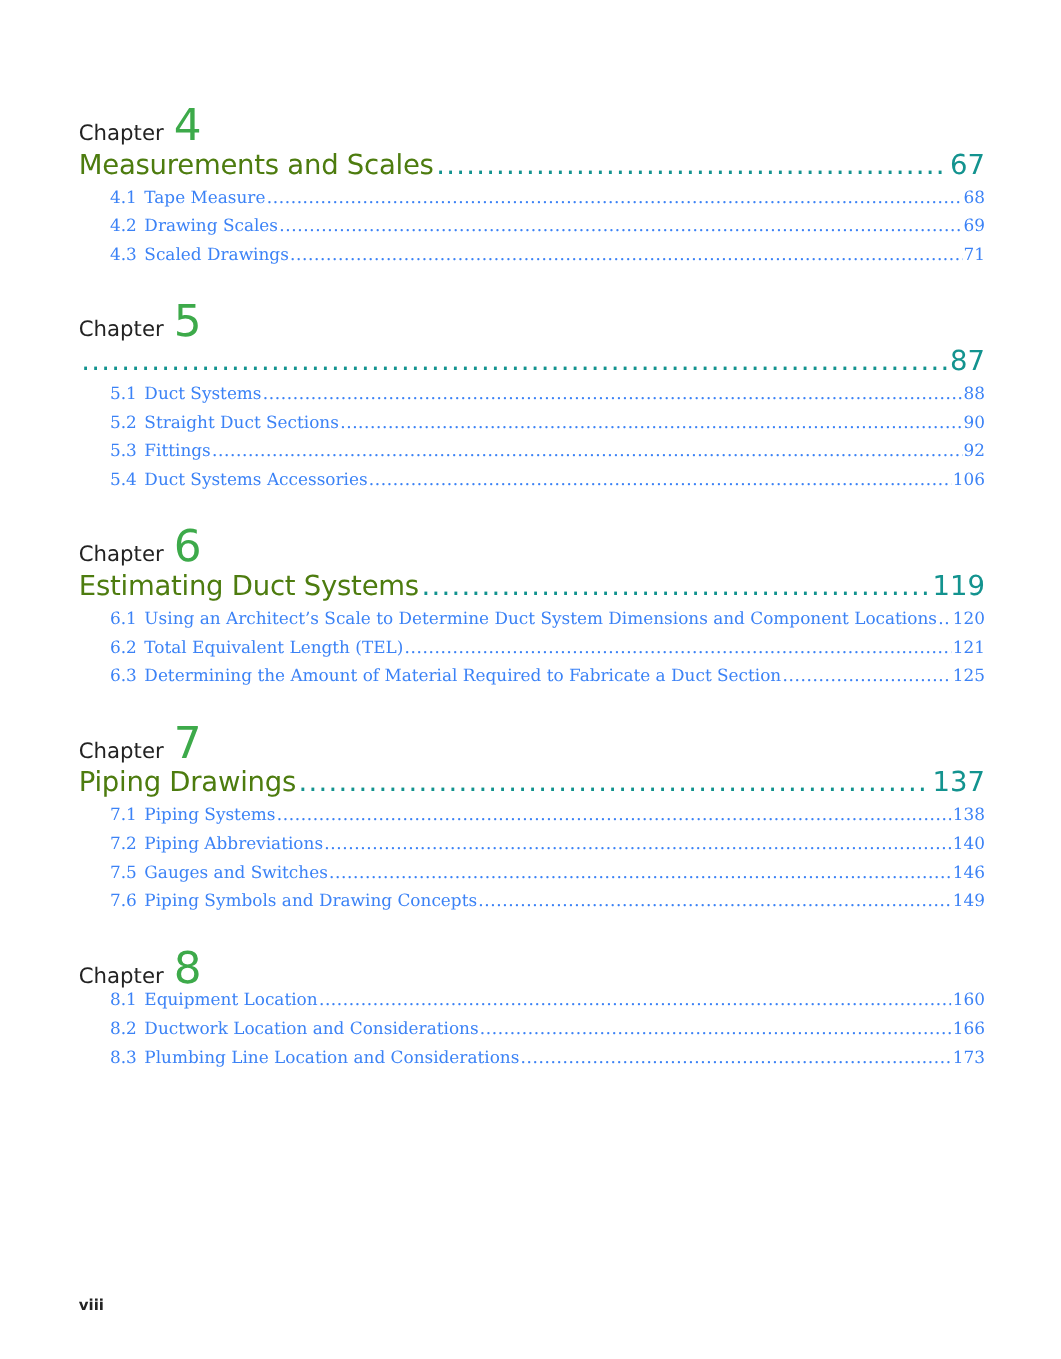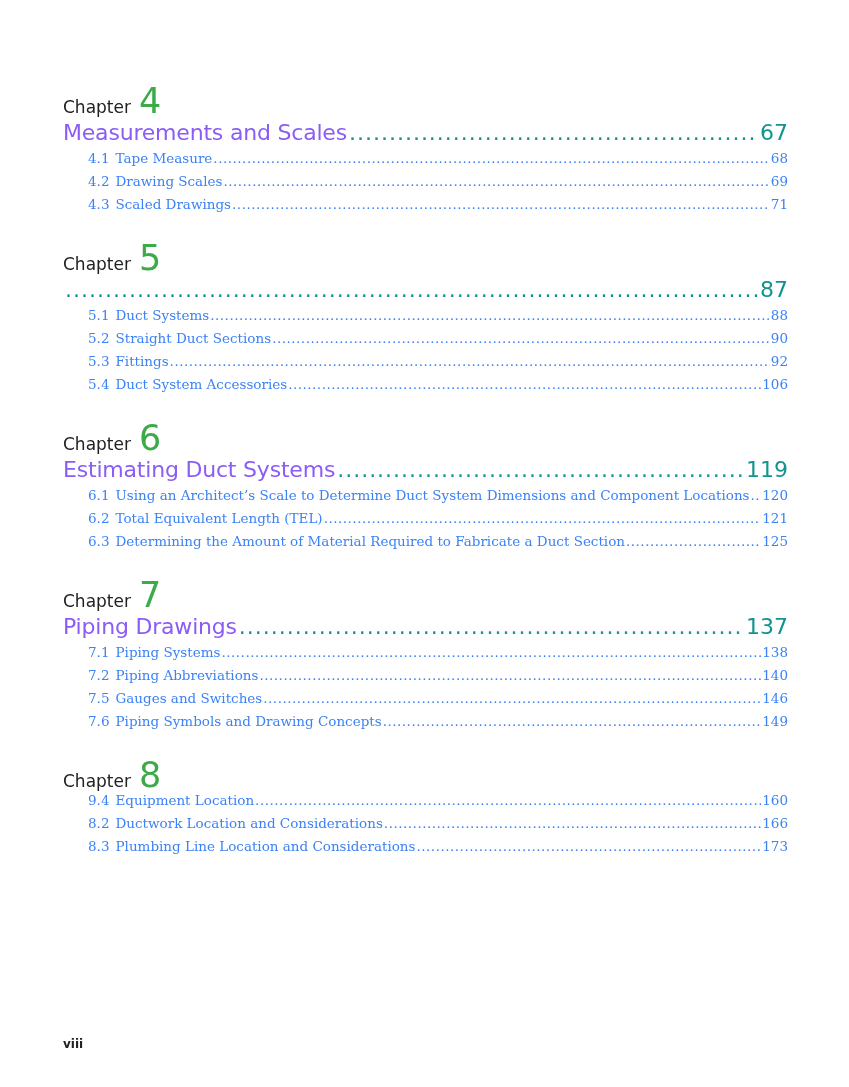--- a/index.html
+++ b/index.html
@@ -3,21 +3,21 @@
 <meta charset="utf-8">
 <style>
   html, body { margin:0; padding:0; background:#fff; }
   body { width:849px; height:1087px; position:relative; overflow:hidden; }
   .page { position:absolute; left:63px; top:80px; width:725px;text-align:right; }
   .chapter { margin-bottom:18px; }
   .ch-label { display:flex; align-items:flex-end; height:38px; }
   .ch-word { font-family:"DejaVu Sans", sans-serif; font-size:17px; color:#222; font-weight:500; line-height:20px; margin-right:8px; margin-bottom:1px; }
   .ch-num { font-family:"DejaVu Sans", sans-serif; font-size:35px; color:#3daa4a; line-height:34px; font-weight:500; }
   .ch-title-row { display:flex; align-items:baseline; height:30px; margin-top:2px; }
-  .ch-title { font-family:"DejaVu Sans", sans-serif; font-size:22px; color:#8b5cf6; white-space:nowrap; letter-spacing:-0.2px; }
+  .ch-title { font-family:"DejaVu Sans", sans-serif; font-size:22px; color:#4d7c0f; white-space:nowrap; letter-spacing:-0.2px; }
   .ch-dots { flex:1; overflow:hidden; white-space:nowrap; font-family:"DejaVu Sans", sans-serif; font-size:22px; color:#13938f; margin:0 2px; }
   .ch-dots::after { content:"................................................................................................................................................"; letter-spacing:1px; }
   .ch-page { font-family:"DejaVu Sans", sans-serif; font-size:22px; color:#13938f; font-weight:normal; }
   .sec { display:flex; align-items:baseline; height:23px; padding-left:25px; font-family:"DejaVu Serif", serif; font-size:13.5px; color:#3b82f6; }
   .sec-num { margin-right:6px; white-space:nowrap; }
   .sec-title { white-space:nowrap; }
   .sec-dots { flex:1; overflow:hidden; white-space:nowrap; margin:0 1px; }
   .sec-dots::after { content:"..............................................................................................................................................................................................................................."; letter-spacing:0.5px; }
   .sec-page { white-space:nowrap; }
   .folio { position:absolute; left:63px; top:1037px; font-family:"DejaVu Sans", sans-serif; font-size:12px; font-weight:bold; color:#222; }
@@ -77,21 +77,21 @@
       <span class="sec-page">90</span>
     </div>
     <div class="sec">
       <span class="sec-num">5.3</span>
       <span class="sec-title">Fittings</span>
       <span class="sec-dots"></span>
       <span class="sec-page">92</span>
     </div>
     <div class="sec">
       <span class="sec-num">5.4</span>
-      <span class="sec-title">Duct System Accessories</span>
+      <span class="sec-title">Duct Systems Accessories</span>
       <span class="sec-dots"></span>
       <span class="sec-page">106</span>
     </div>
     </div>
     <div class="chapter">
     <div class="ch-label">
       <span class="ch-word">Chapter</span>
       <span class="ch-num">6</span>
     </div>
     <div class="ch-title-row">
@@ -152,21 +152,21 @@
       <span class="sec-dots"></span>
       <span class="sec-page">149</span>
     </div>
     </div>
     <div class="chapter">
     <div class="ch-label">
       <span class="ch-word">Chapter</span>
       <span class="ch-num">8</span>
     </div>
     <div class="sec">
-      <span class="sec-num">9.4</span>
+      <span class="sec-num">8.1</span>
       <span class="sec-title">Equipment Location</span>
       <span class="sec-dots"></span>
       <span class="sec-page">160</span>
     </div>
     <div class="sec">
       <span class="sec-num">8.2</span>
       <span class="sec-title">Ductwork Location and Considerations</span>
       <span class="sec-dots"></span>
       <span class="sec-page">166</span>
     </div>

